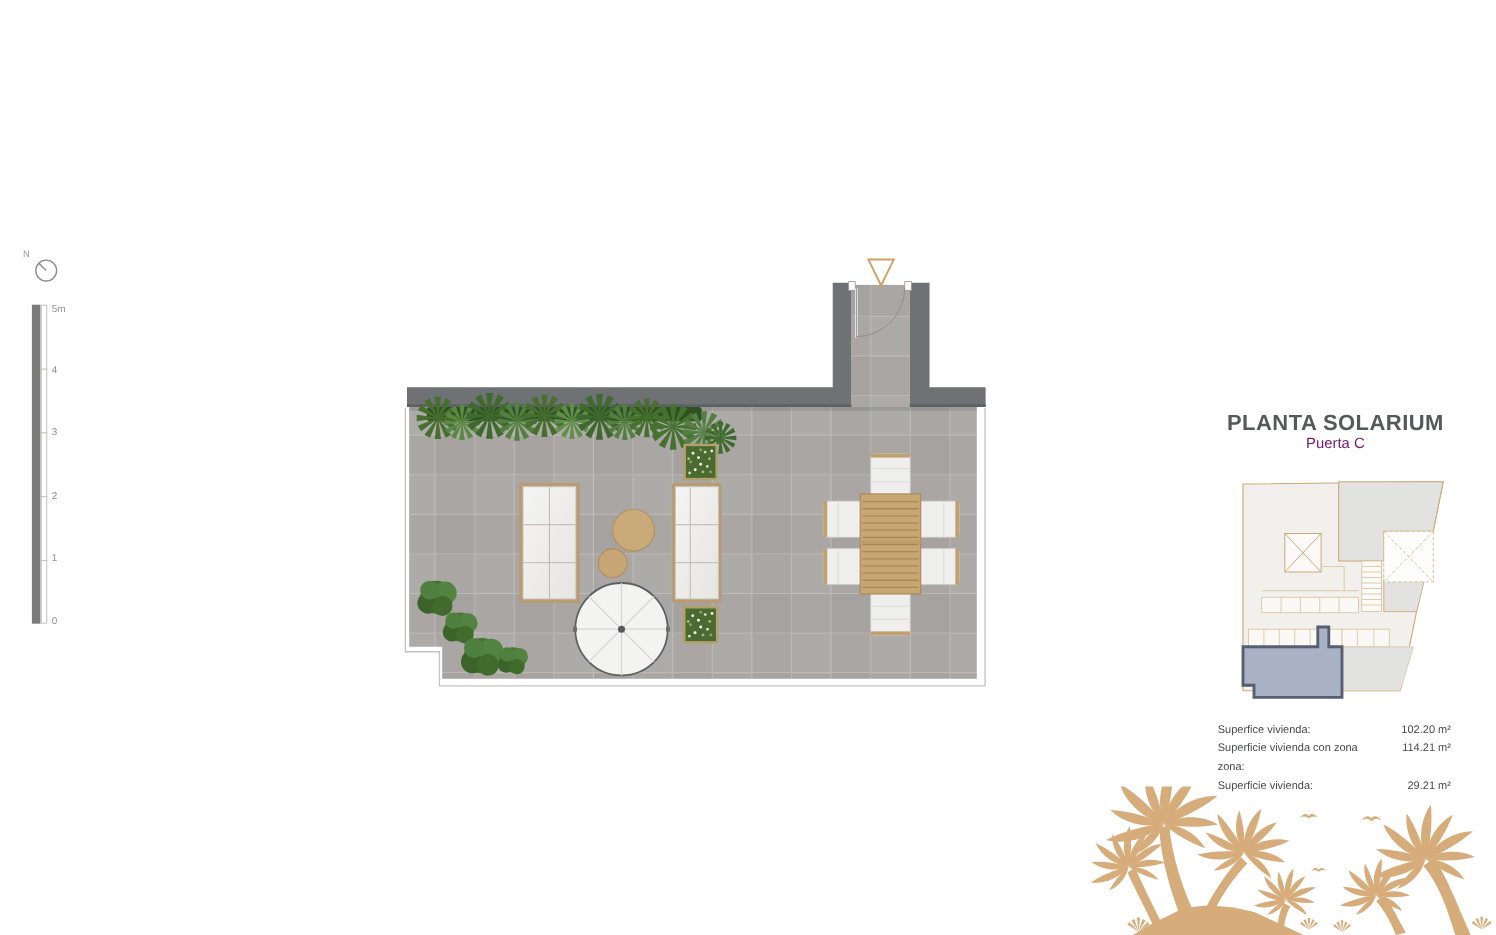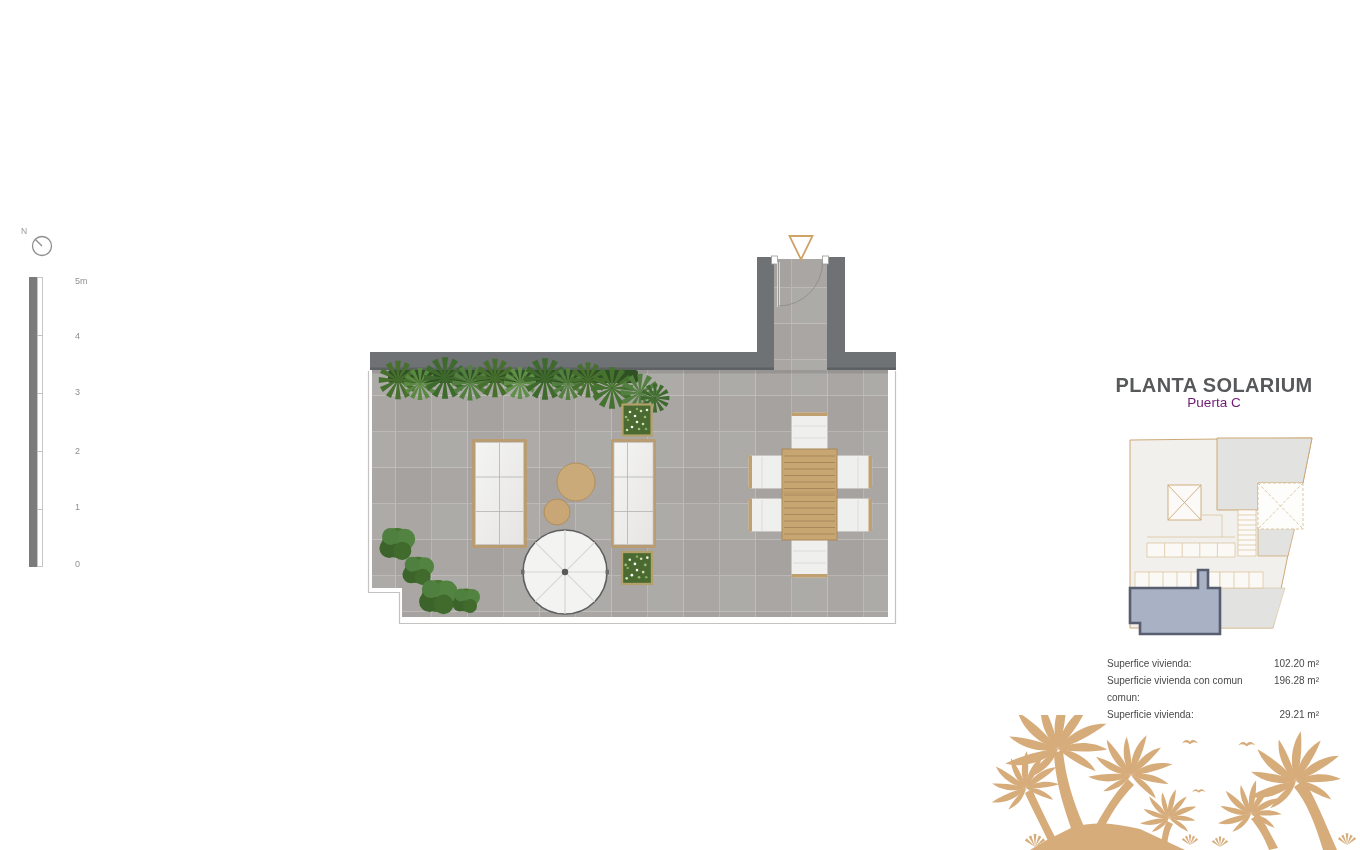--- a/index.html
+++ b/index.html
@@ -8,21 +8,21 @@
   
   .compass{position:absolute;left:18px;top:222px;width:40px;height:40px;}
   .compass .n{position:absolute;left:3px;top:4px;font-size:8.5px;color:#9a9a9a;}
   .compass svg{position:absolute;left:10px;top:9px;}
   
   .scalebar{position:absolute;left:29px;top:277px;width:60px;height:290px;}
   .sb-bar{position:absolute;left:0;top:0;width:8px;height:290px;background:#7b7b7b;}
   .sb-strip{position:absolute;left:8px;top:0;width:6px;height:290px;background:#ffffff;
             border:1px solid #c6c6c4;box-sizing:border-box;}
   .sb-tick{position:absolute;left:8px;width:6px;height:1px;background:#c2c2c0;}
-  .sb-label{position:absolute;left:18px;font-size:9px;color:#8f8f8f;line-height:10px;margin-left:28px;}
+  .sb-label{position:absolute;left:18px;font-size:9px;color:#8f8f8f;line-height:10px;}
   
   #plan{position:absolute;left:360px;top:225px;}
   
   .panel-title{position:absolute;left:1100px;top:374px;width:228px;text-align:center;
                font-size:20px;font-weight:bold;color:#57585a;letter-spacing:.4px;}
   .panel-subtitle{position:absolute;left:1100px;top:395px;width:228px;text-align:center;
                font-size:13.5px;color:#701a75;}
   #keyplan{position:absolute;left:1125px;top:430px;}
   .areas{position:absolute;left:1107px;top:655px;width:212px;font-size:10px;
          color:#48494b;line-height:17px;}
@@ -308,22 +308,22 @@
 
     <path d="M5,158 L73,158 L73,140 L83,140 L83,158 L95,158 L95,204 L15,204 L15,193 L5,193 Z" fill="#a9b1c5" stroke="#565e6f" stroke-width="2.6" stroke-linejoin="miter"></path>
   </svg>
 
   <div class="areas">
     <div class="area-row">
       <div class="area-label">Superfice vivienda:</div>
       <div class="area-value">102.20 m²</div>
     </div>
     <div class="area-row">
-      <div class="area-label">Superficie vivienda con comun comun:</div>
-      <div class="area-value">196.28 m²</div>
+      <div class="area-label">Superficie vivienda con zona zona:</div>
+      <div class="area-value">114.21 m²</div>
     </div>
     <div class="area-row">
       <div class="area-label">Superficie vivienda:</div>
       <div class="area-value">29.21 m²</div>
     </div>
   </div>
 
   <svg id="palms" width="375" height="135" viewBox="0 0 375 135">
     <defs>
       <path id="frond" d="M0,0 C13,-10 32,-13 47,-7 C33,-2 14,1 0,0 Z"></path>

